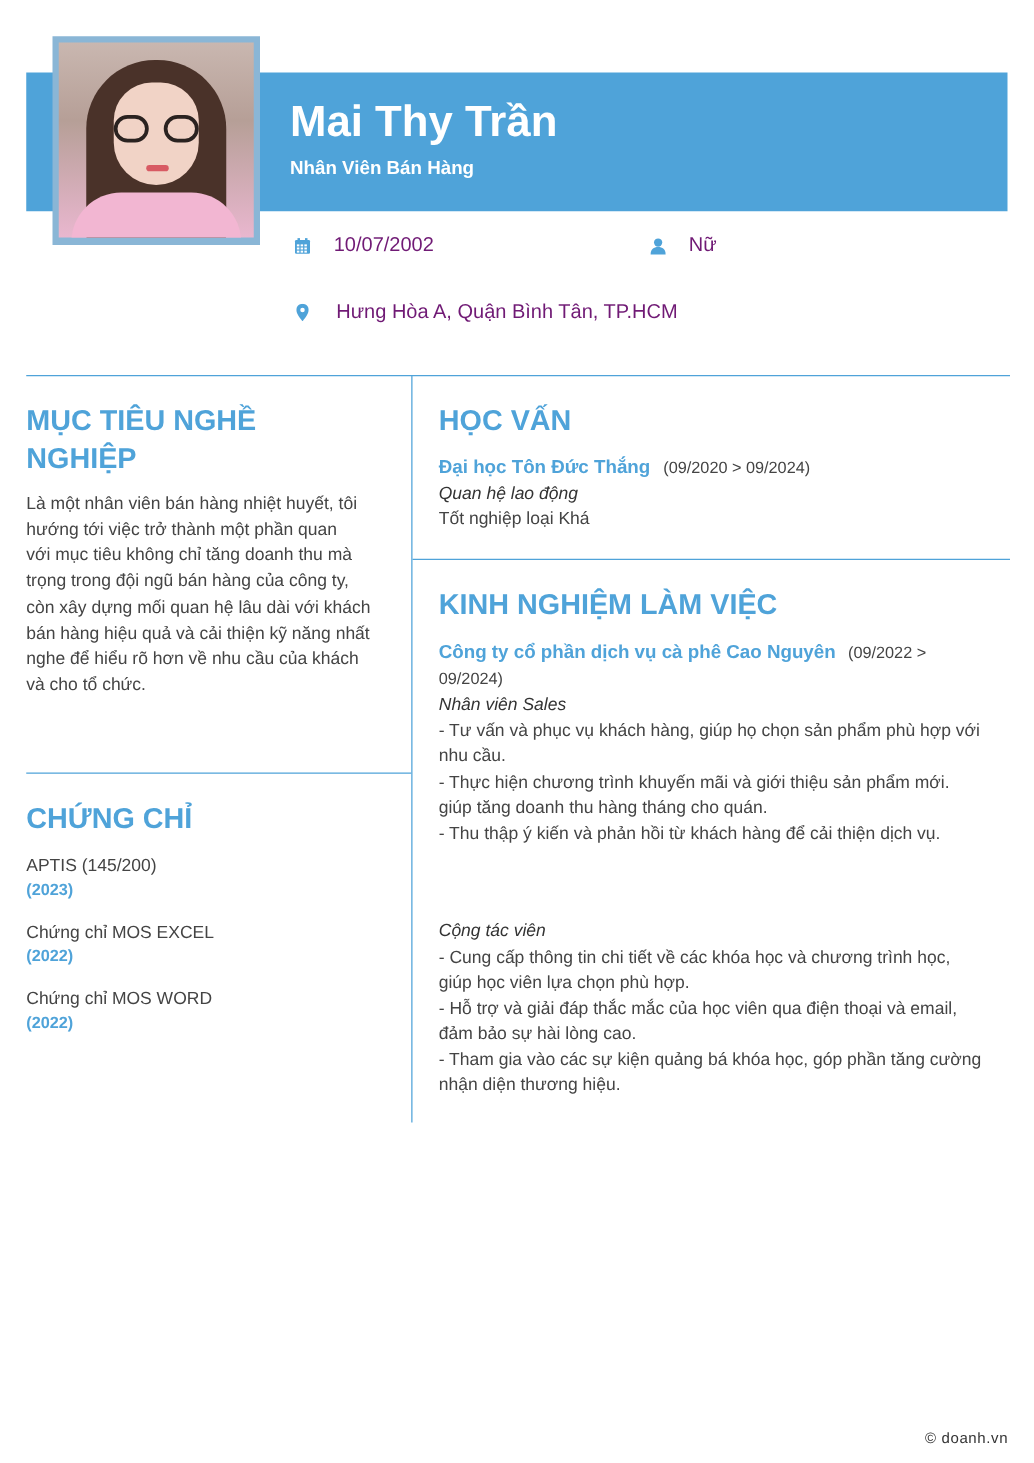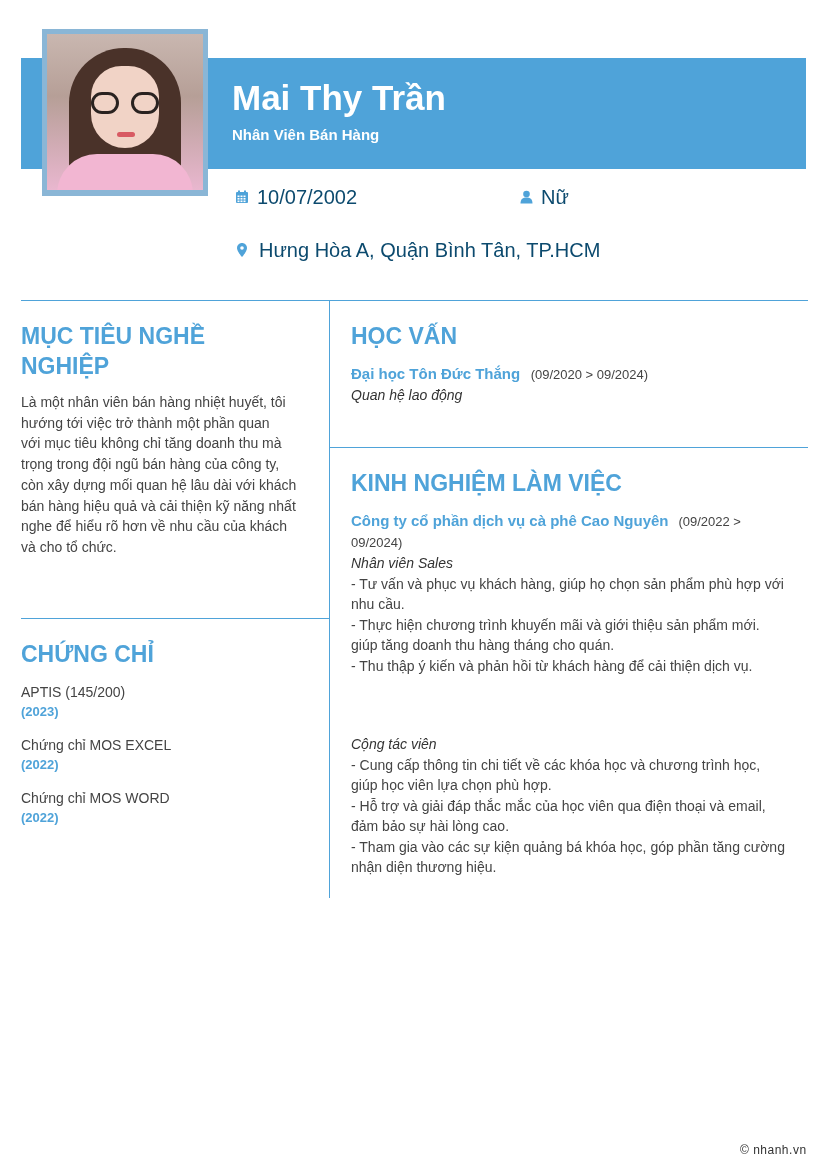--- a/index.html
+++ b/index.html
@@ -14,21 +14,21 @@
   .photo .face { position: absolute; left: 44px; top: 32px; width: 68px; height: 82px; border-radius: 34px 34px 38px 38px; background: #f1d3c6; }
   .photo .glasses-l, .photo .glasses-r { position: absolute; top: 58px; width: 28px; height: 22px; border: 3px solid #2a2220; border-radius: 12px; }
   .photo .glasses-l { left: 44px; }
   .photo .glasses-r { left: 84px; }
   .photo .lips { position: absolute; left: 70px; top: 98px; width: 18px; height: 5px; border-radius: 3px; background: #d85a63; }
   .photo .body { position: absolute; left: 10px; top: 120px; width: 136px; height: 50px; border-radius: 40px 40px 0 0; background: #f2b6d2; }
 
   .name { position: absolute; left: 232px; top: 78px; font-size: 35px; font-weight: bold; color: #ffffff; }
   .job-title { position: absolute; left: 232px; top: 126px; font-size: 15px; font-weight: bold; color: #ffffff; }
 
-  .info { position: absolute; font-size: 20px; color: #0c4a6e; display: flex; align-items: flex-start; gap: 8px; line-height: 20px; }
+  .info { position: absolute; font-size: 16px; color: #701a75; display: flex; align-items: flex-start; gap: 18px; line-height: 20px; }
   .info svg { flex: 0 0 auto; margin-top: 3px; }
 
   .hline { position: absolute; height: 1px; background: #4fa3d9; }
   .vline { position: absolute; width: 1px; background: #4fa3d9; }
 
   .section-title { position: absolute; font-size: 23px; font-weight: bold; color: #4fa3d9; line-height: 30px; }
   .para { position: absolute; font-size: 14px; color: #444; line-height: 20.7px; }
 
   .edu-school { color: #4fa3d9; font-weight: bold; font-size: 15px; }
   .muted-date { color: #444; font-size: 13px; font-weight: normal; }
@@ -131,20 +131,21 @@
   </div>
 </div>
 
 <div class="section-title" style="left:351px; top:321px;">HỌC VẤN</div>
 <div style="position:absolute; left:351px; top:364px; width:455px; line-height:20px;">
   <div>
     <span class="edu-school">Đại học Tôn Đức Thắng</span>
     <span class="muted-date" style="margin-left:6px;">(09/2020 &gt; 09/2024)</span>
   </div>
   <div class="role">Quan hệ lao động</div>
+  <div style="font-size:14px;">Tốt nghiệp loại Khá</div>
 </div>
 
 <div class="section-title" style="left:351px; top:468px;">KINH NGHIỆM LÀM VIỆC</div>
 <div style="position:absolute; left:351px; top:511px; width:455px; line-height:20.5px; font-size:14px;">
   <div>
     <span class="edu-school">Công ty cổ phần dịch vụ cà phê Cao Nguyên</span>
     <span class="muted-date" style="margin-left:6px;">(09/2022 &gt;</span>
   </div>
   <div class="muted-date">09/2024)</div>
   <div class="role">Nhân viên Sales</div>
@@ -158,13 +159,13 @@
 <div style="position:absolute; left:351px; top:734px; width:455px; line-height:20.5px; font-size:14px;">
   <div class="role">Cộng tác viên</div>
   <div>- Cung cấp thông tin chi tiết về các khóa học và chương trình học,</div>
   <div>giúp học viên lựa chọn phù hợp.</div>
   <div>- Hỗ trợ và giải đáp thắc mắc của học viên qua điện thoại và email,</div>
   <div>đảm bảo sự hài lòng cao.</div>
   <div>- Tham gia vào các sự kiện quảng bá khóa học, góp phần tăng cường</div>
   <div>nhận diện thương hiệu.</div>
 </div>
 
-<div class="watermark">© nhanh.vn</div>
+<div class="watermark">© doanh.vn</div>
 
 </body></html>

